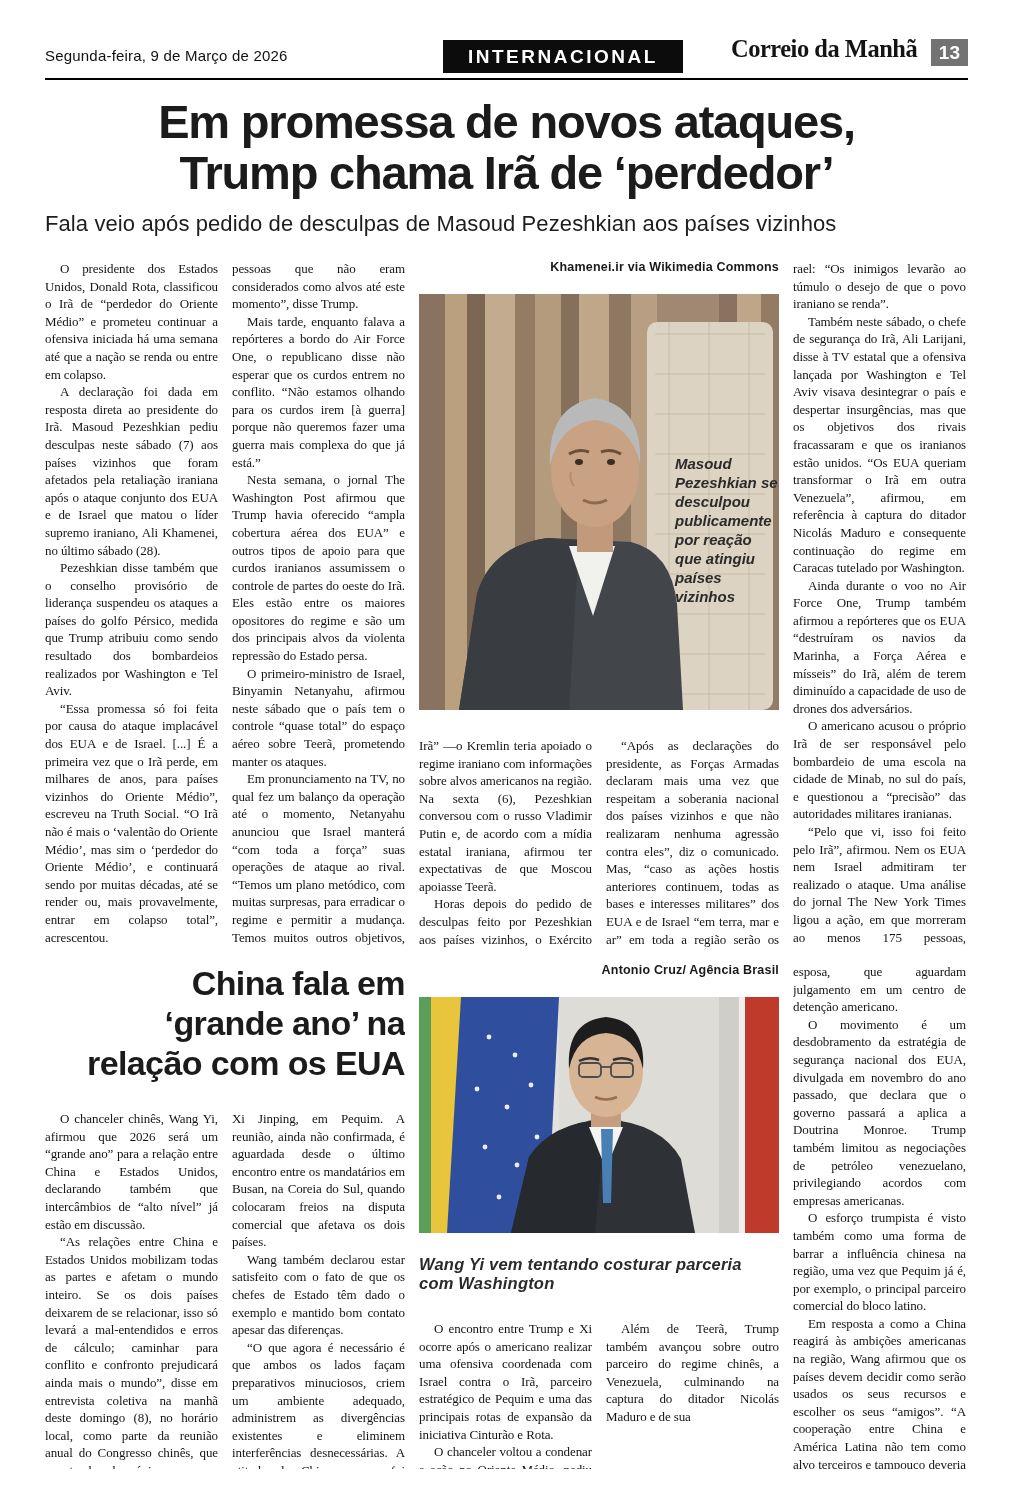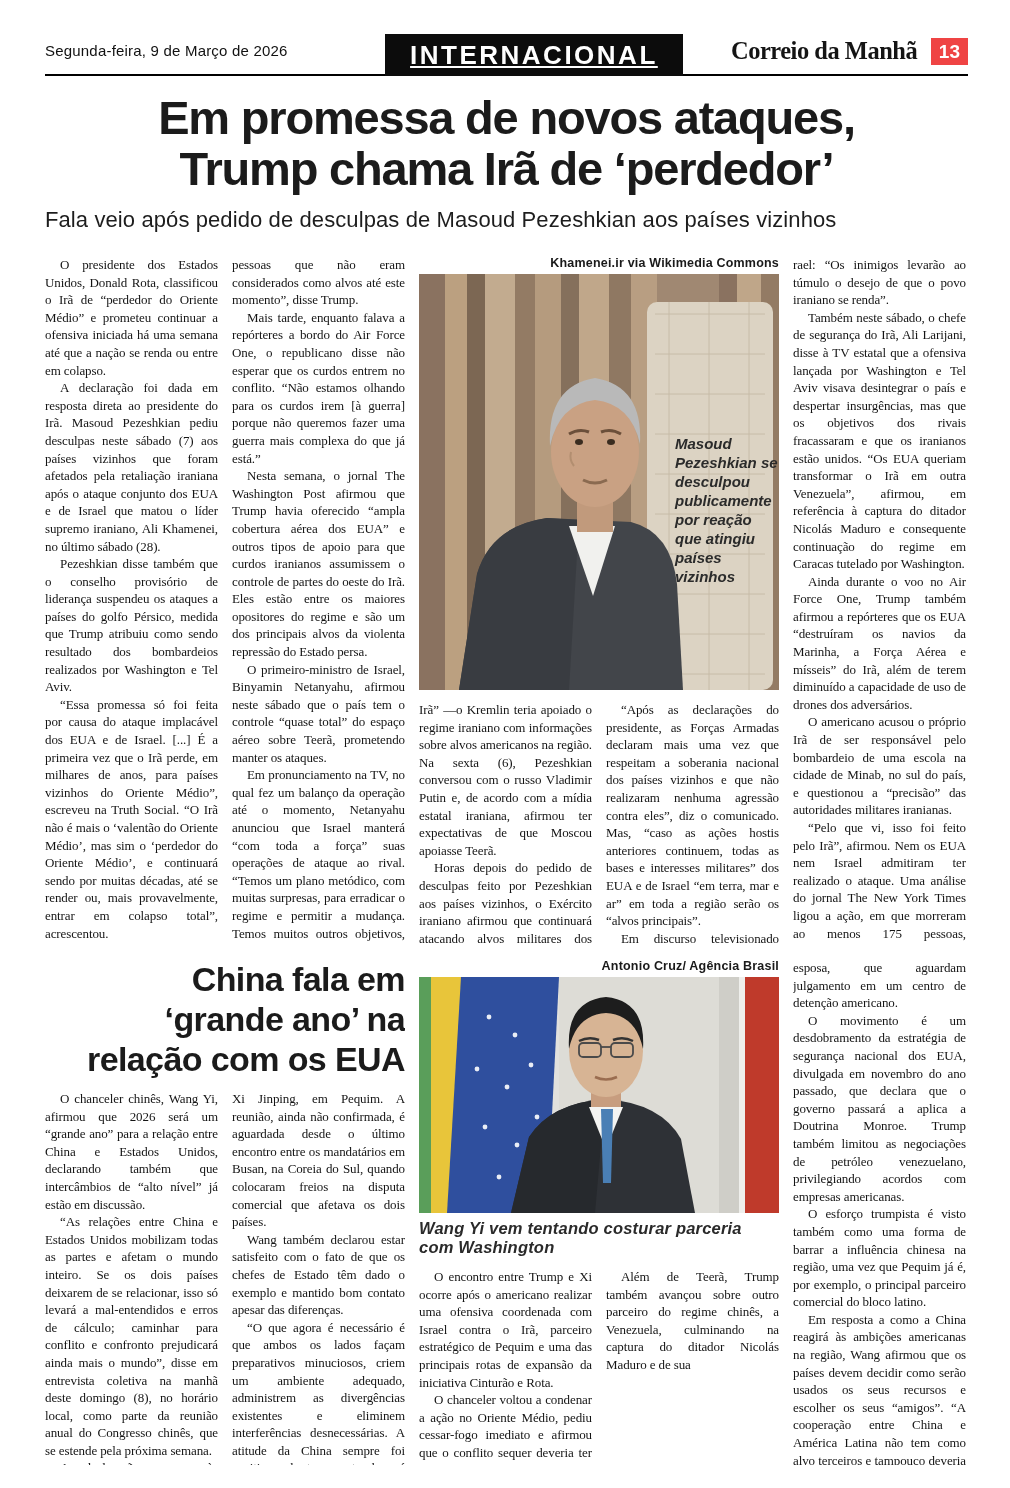--- a/index.html
+++ b/index.html
@@ -1,39 +1,39 @@
 <!DOCTYPE html>
 <html><head>
 <meta charset="utf-8">
 <style>
   html,body{margin:0;padding:0;}
   body{width:1010px;height:1488px;background:#fff;overflow:hidden;
        font-family:"Liberation Serif",serif;color:#141414;}
   .page{position:relative;width:1010px;height:1488px;padding:34px 42px 0 45px;box-sizing:border-box;}
 
   
-  .header{display:flex;align-items:center;border-bottom:2px solid #000;padding-bottom:7px;}
+  .header{display:flex;align-items:flex-end;border-bottom:2px solid #000;padding-bottom:14px;}
   .date{font-family:"Liberation Sans",sans-serif;font-size:15px;color:#111;letter-spacing:.2px;}
   .section-box{margin-left:auto;background:#0c0c0c;color:#fff;font-family:"Liberation Sans",sans-serif;
-       font-weight:700;font-size:26px;letter-spacing:2.5px;padding:6px 25px 5px;margin-bottom:-9px;text-decoration:underline;}
+       font-weight:700;font-size:19px;letter-spacing:2.5px;padding:6px 25px 5px;margin-bottom:-9px;}
   .masthead{font-family:"Liberation Serif",serif;font-weight:700;font-size:26px;letter-spacing:-.5px;
        margin-left:48px;white-space:nowrap;transform:scaleX(.94);transform-origin:left bottom;}
-  .pagenum-box{background:#ef4444;color:#fff;font-family:"Liberation Sans",sans-serif;font-weight:700;
+  .pagenum-box{background:#737373;color:#fff;font-family:"Liberation Sans",sans-serif;font-weight:700;
        font-size:19px;padding:3px 8px 2px;margin-left:2px;margin-bottom:-2px;}
 
   
   .headline{margin-top:16px;font-family:"Liberation Sans",sans-serif;font-weight:700;color:#1b1b1b;}
   .headline p{margin:0;font-size:47px;line-height:51px;letter-spacing:-1.2px;text-align:center;}
   .subhead{margin-top:13px;font-family:"Liberation Sans",sans-serif;font-size:22px;color:#1d1d1d;letter-spacing:.1px;}
 
   
   .art1{display:flex;gap:14px;margin-top:23px;height:688px;}
   .art2{display:flex;gap:14px;margin-top:15px;height:506px;}
   .col{width:173px;flex:0 0 173px;overflow:hidden;}
-  .dblcol{width:360px;flex:0 0 360px;display:flex;flex-direction:column;overflow:hidden;}
+  .dblcol{width:360px;flex:0 0 360px;display:flex;flex-direction:column;overflow:hidden;gap:16px;}
   .textrow{display:flex;gap:14px;flex:1;overflow:hidden;margin-top:11px;}
   .textrow .col{width:173px;}
   .fullh{height:100%;}
 
   .body-text p{margin:0;font-size:13px;line-height:17.6px;text-align:justify;text-indent:15px;
        letter-spacing:-.1px;}
   .cont p:first-child{text-indent:0;}
 
   
   .credit{font-family:"Liberation Sans",sans-serif;font-weight:700;font-size:12.5px;color:#1a1a1a;

